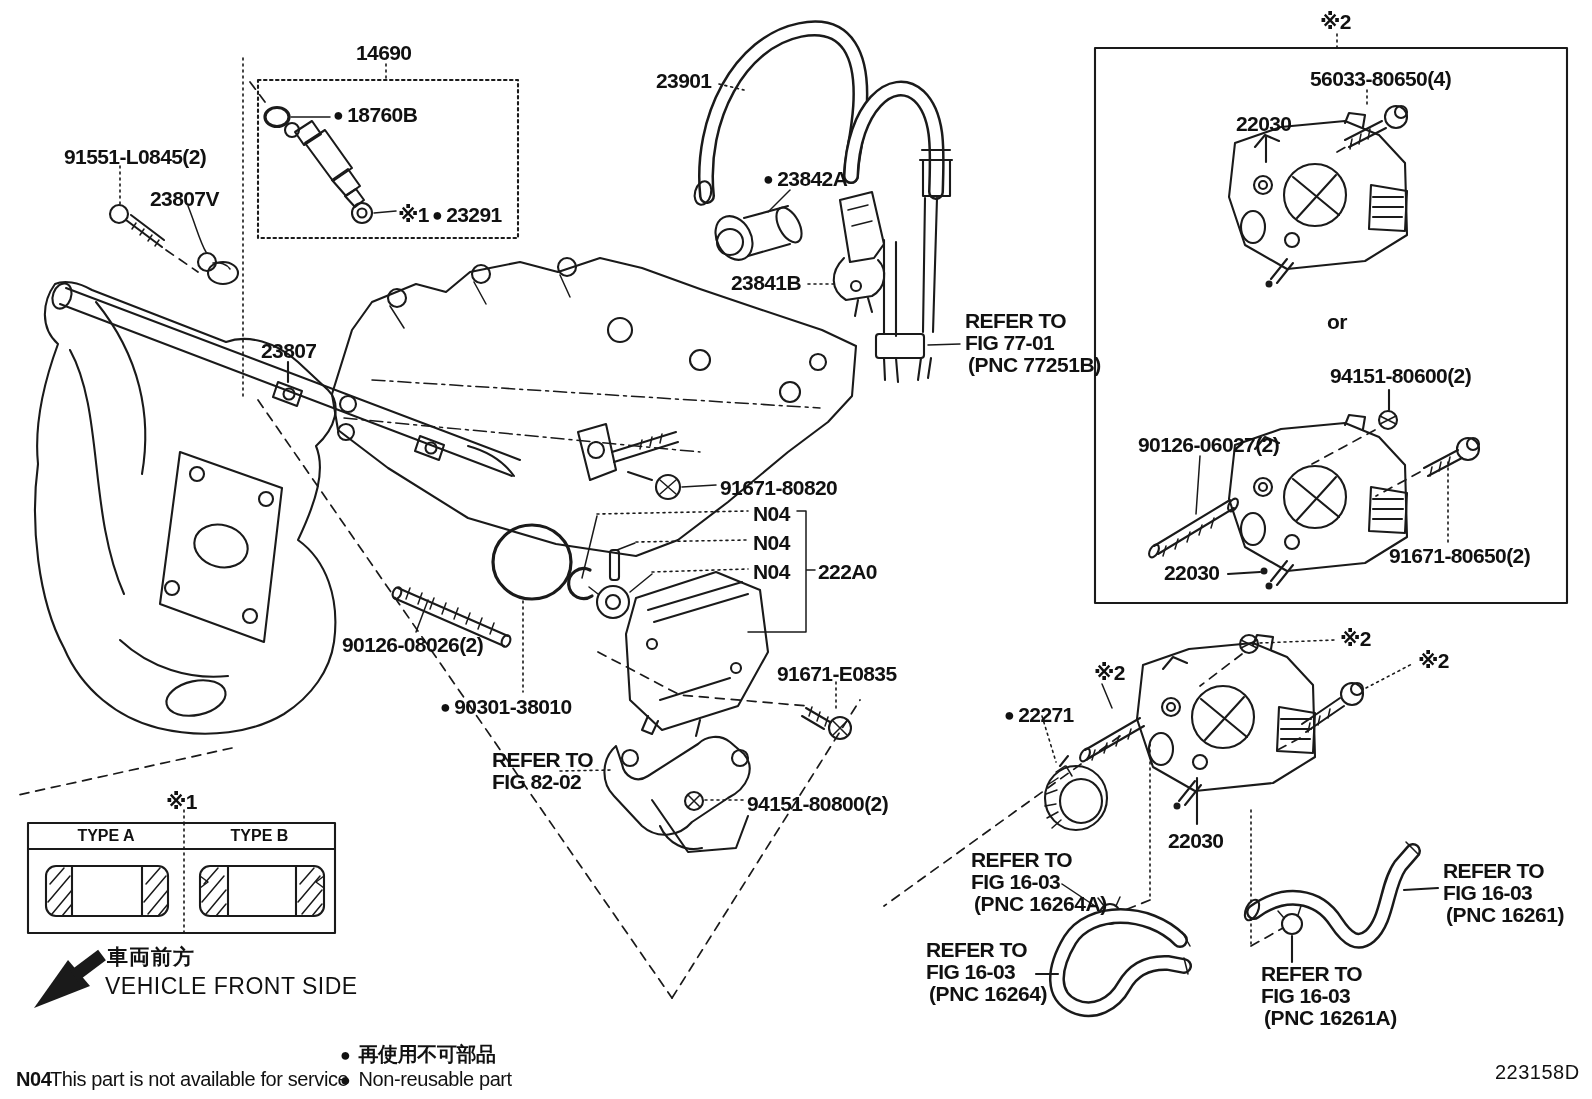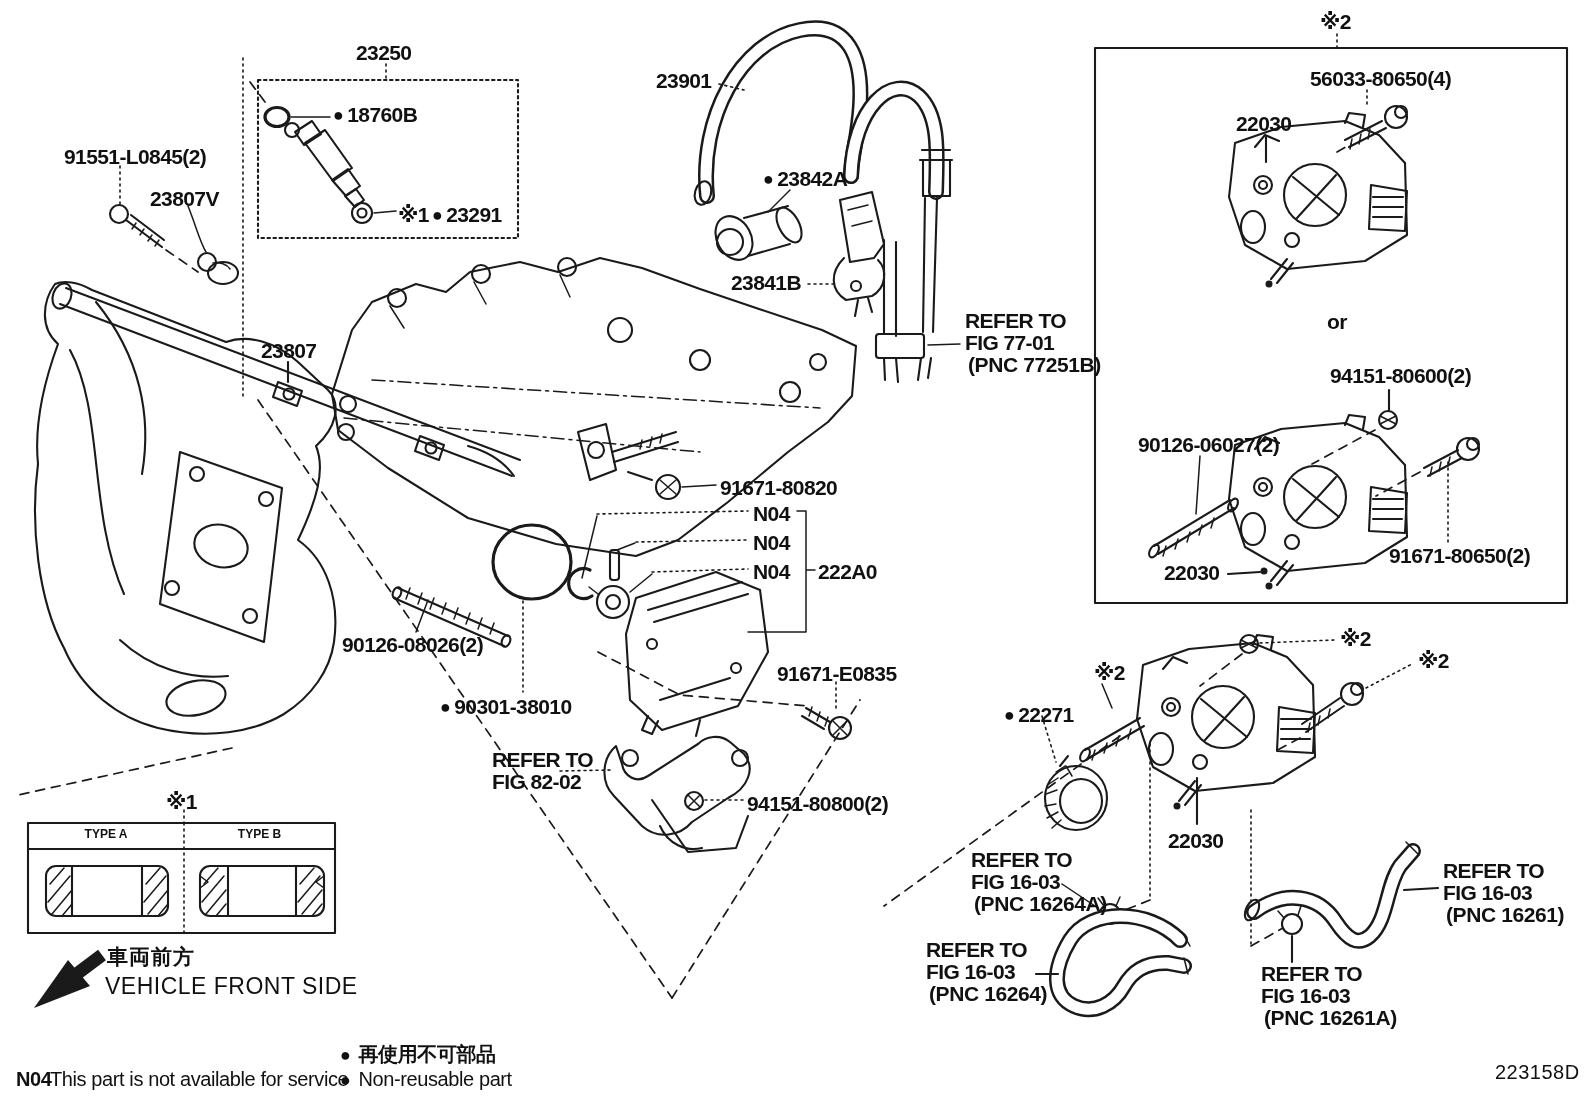--- a/index.html
+++ b/index.html
@@ -9,21 +9,21 @@
   .lbl{position:absolute;font-weight:700;font-size:21px;letter-spacing:-0.6px;line-height:1;white-space:nowrap;}
   .lbl .blt{font-size:18px;margin:0 4px 0 0;vertical-align:1px;}
   .lbl .note{margin-right:3px;}
   .ref{position:absolute;font-weight:700;font-size:21px;letter-spacing:-0.6px;line-height:22px;white-space:nowrap;}
   .ref .pnc{font-size:21px;letter-spacing:-0.4px;padding-left:3px;}
   .small{font-size:23px;}
   .jp{font-size:21px;}
   .legend-row{position:absolute;font-weight:700;font-size:20px;letter-spacing:-0.4px;white-space:nowrap;line-height:1;}
   .legend-row .code{display:inline-block;width:34px;}
   .legend-row .blt{font-size:18px;margin-right:8px;}
-  .typehead{position:absolute;font-weight:700;font-size:12px;letter-spacing:0;text-align:center;line-height:1;}
+  .typehead{position:absolute;font-weight:700;font-size:16px;letter-spacing:0;text-align:center;line-height:1;}
   .figcode{position:absolute;font-weight:400;font-size:20px;letter-spacing:0.5px;}
 </style>
 </head>
 <body>
 
 <div class="canvas">
 
 <svg width="1592" height="1099" viewBox="0 0 1592 1099">
   <defs>
     <g id="tb">
@@ -357,21 +357,21 @@
       <path class="s thin" d="M200,876 l8,6 -8,6 M324,876 l-8,6 8,6"></path>
     </g>
   </g>
 
   <g>
     <polygon class="f" points="34,1008 68,960 90,986"></polygon>
     <line x1="74" y1="976" x2="102" y2="955" stroke="#1a1a1a" stroke-width="13"></line>
   </g>
 </svg>
 
-  <div class="lbl" style="left:356px;top:42px">23250</div>
+  <div class="lbl" style="left:356px;top:42px">14690</div>
   <div class="lbl" style="left:333px;top:104px"><span class="blt">●</span><span>18760B</span></div>
   <div class="lbl" style="left:398px;top:204px"><span class="note">※1</span><span class="blt">●</span><span>23291</span></div>
 
   <div class="lbl" style="left:64px;top:146px">91551-L0845(2)</div>
   <div class="lbl" style="left:150px;top:188px">23807V</div>
   <div class="lbl" style="left:261px;top:340px">23807</div>
 
   <div class="lbl" style="left:656px;top:70px">23901</div>
   <div class="lbl" style="left:763px;top:168px"><span class="blt">●</span><span>23842A</span></div>
   <div class="lbl" style="left:731px;top:272px">23841B</div>

